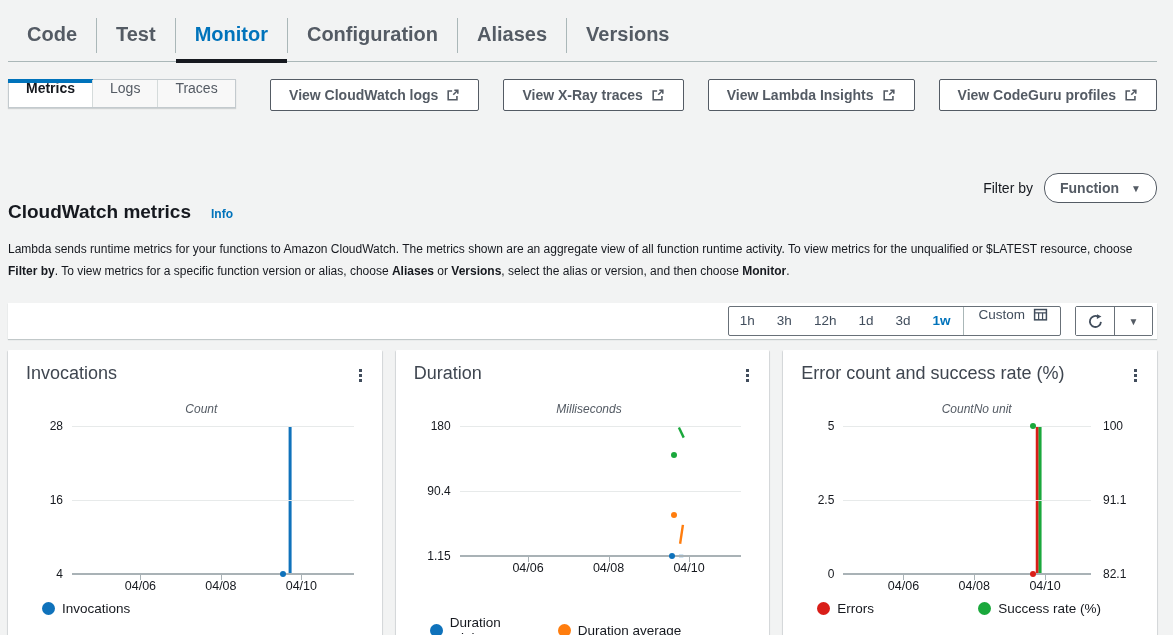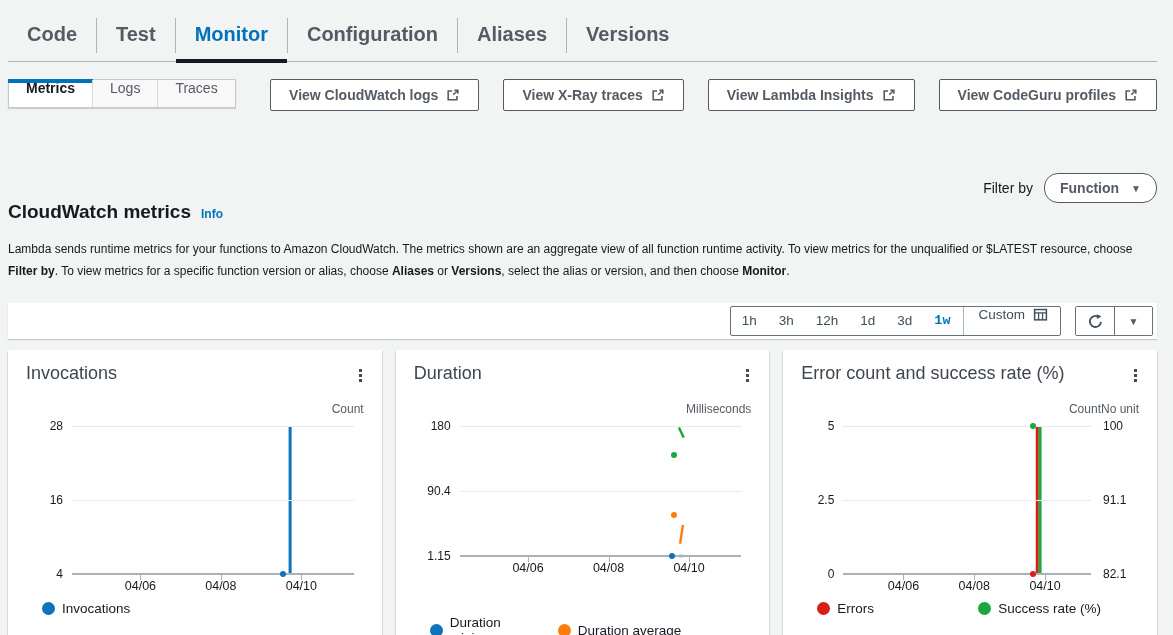--- a/index.html
+++ b/index.html
@@ -39,21 +39,21 @@
   .btn {
     display: inline-flex; align-items: center; gap: 8px; height: 32px; padding: 0 18px;
     background: #fff; border: 1px solid #545b64; border-radius: 2px;
     font-size: 14px; font-weight: bold; color: #545b64; cursor: pointer; white-space: nowrap;
     font-family: "Liberation Sans", sans-serif;
   }
   .btn svg { flex: none; }
 
   
   .section-head { display: flex; justify-content: space-between; align-items: center; margin-top: 42px; }
-  .head-left { display: flex; align-items: baseline; gap: 10px; margin-top: 48px; }
+  .head-left { display: flex; align-items: baseline; gap: 20px; margin-top: 48px; }
   h2 { font-size: 19px; font-weight: bold; color: #16191f; }
   .info-link { font-size: 12px; font-weight: bold; color: #0073bb; cursor: pointer; }
   .filter-wrap { display: flex; align-items: center; gap: 11px; }
   .filter-label { font-size: 14px; color: #16191f; }
   .dropdown-btn {
     display: inline-flex; align-items: center; gap: 12px; height: 30px; padding: 0 15px;
     background: #fff; border: 1px solid #545b64; border-radius: 14px;
     font-size: 14px; font-weight: bold; color: #545b64; cursor: pointer;
     font-family: "Liberation Sans", sans-serif;
   }
@@ -65,39 +65,39 @@
   
   .time-band {
     margin-top: 21px; height: 36px; background: #fff;
     box-shadow: 0 1px 1px rgba(0,28,36,.2);
     display: flex; align-items: center; justify-content: flex-end; gap: 14px; padding-right: 4px;
   }
   .range-group {
     display: flex; align-items: flex-start; height: 30px; border: 1px solid #687078; border-radius: 2px; background: #fff;
   }
   .range-item { padding: 0 11px; font-size: 13.5px; color: #414d5c; cursor: pointer; line-height: 28px; }
-  .range-item.active { color: #0073bb; font-weight: bold; font-family: Liberation Mono, monospace; }
+  .range-item.active { color: #0073bb; font-weight: bold; }
   .range-sep { width: 1px; height: 28px; background: #aab7b8; margin: 0 2px; }
   .custom-item { display: flex; align-items: center; gap: 8px; padding: 0 12px; font-size: 13.5px; color: #414d5c; cursor: pointer; }
   .refresh-group { display: flex; height: 30px; border: 1px solid #687078; border-radius: 2px; background: #fff; }
   .icon-btn { width: 38px; display: flex; align-items: center; justify-content: center; cursor: pointer; color: #414d5c; background: #fff; border: none; }
   .icon-btn + .icon-btn { border-left: 1px solid #687078; }
 
   
   .cards { display: flex; gap: 14px; margin-top: 11px; }
   .card {
     flex: 1; height: 288px; background: #fff; border-radius: 1px;
     box-shadow: 0 1px 1px rgba(0,28,36,.3), 1px 1px 1px rgba(0,28,36,.1), -1px 1px 1px rgba(0,28,36,.1);
     padding: 13px 18px 10px 18px; position: relative;
   }
   .card-head { display: flex; justify-content: space-between; align-items: flex-start; }
   .card-title { font-size: 18px; color: #3f4650; }
   .menu-btn { border: none; background: transparent; cursor: pointer; padding: 4px 6px; margin-right: -4px; }
   .menu-btn i { display: block; width: 3px; height: 3px; background: #414d5c; margin: 2px auto; }
-  .unit-row { display: flex; justify-content: flex-end; margin-top: 14px; padding-left: 13px; height: 18px; }
+  .unit-row { display: flex; justify-content: center; margin-top: 14px; padding-left: 13px; height: 18px; font-style: italic; }
   .unit-label { font-size: 12px; color: #545b64; }
   .chart-body { display: grid; grid-template-columns: 46px 1fr 10px; margin-top: 6px; }
   .card[data-chart="2"] .chart-body { grid-template-columns: 42px 1fr 48px; }
   .plot { position: relative; height: 148px; }
   .card[data-chart="1"] .plot { height: 130px; }
   .ycol, .ycol-r { position: relative; height: 100%; }
   .tick { position: absolute; right: 9px; transform: translateY(-50%); font-size: 12px; color: #16191f; white-space: nowrap; }
   .ycol-r .tick { right: auto; left: 12px; }
   .grid { position: absolute; left: 0; right: 0; height: 1px; background: #e7eaea; }
   .grid.axis { height: 2px; background: #a9b2b6; margin-top: -1px; }

